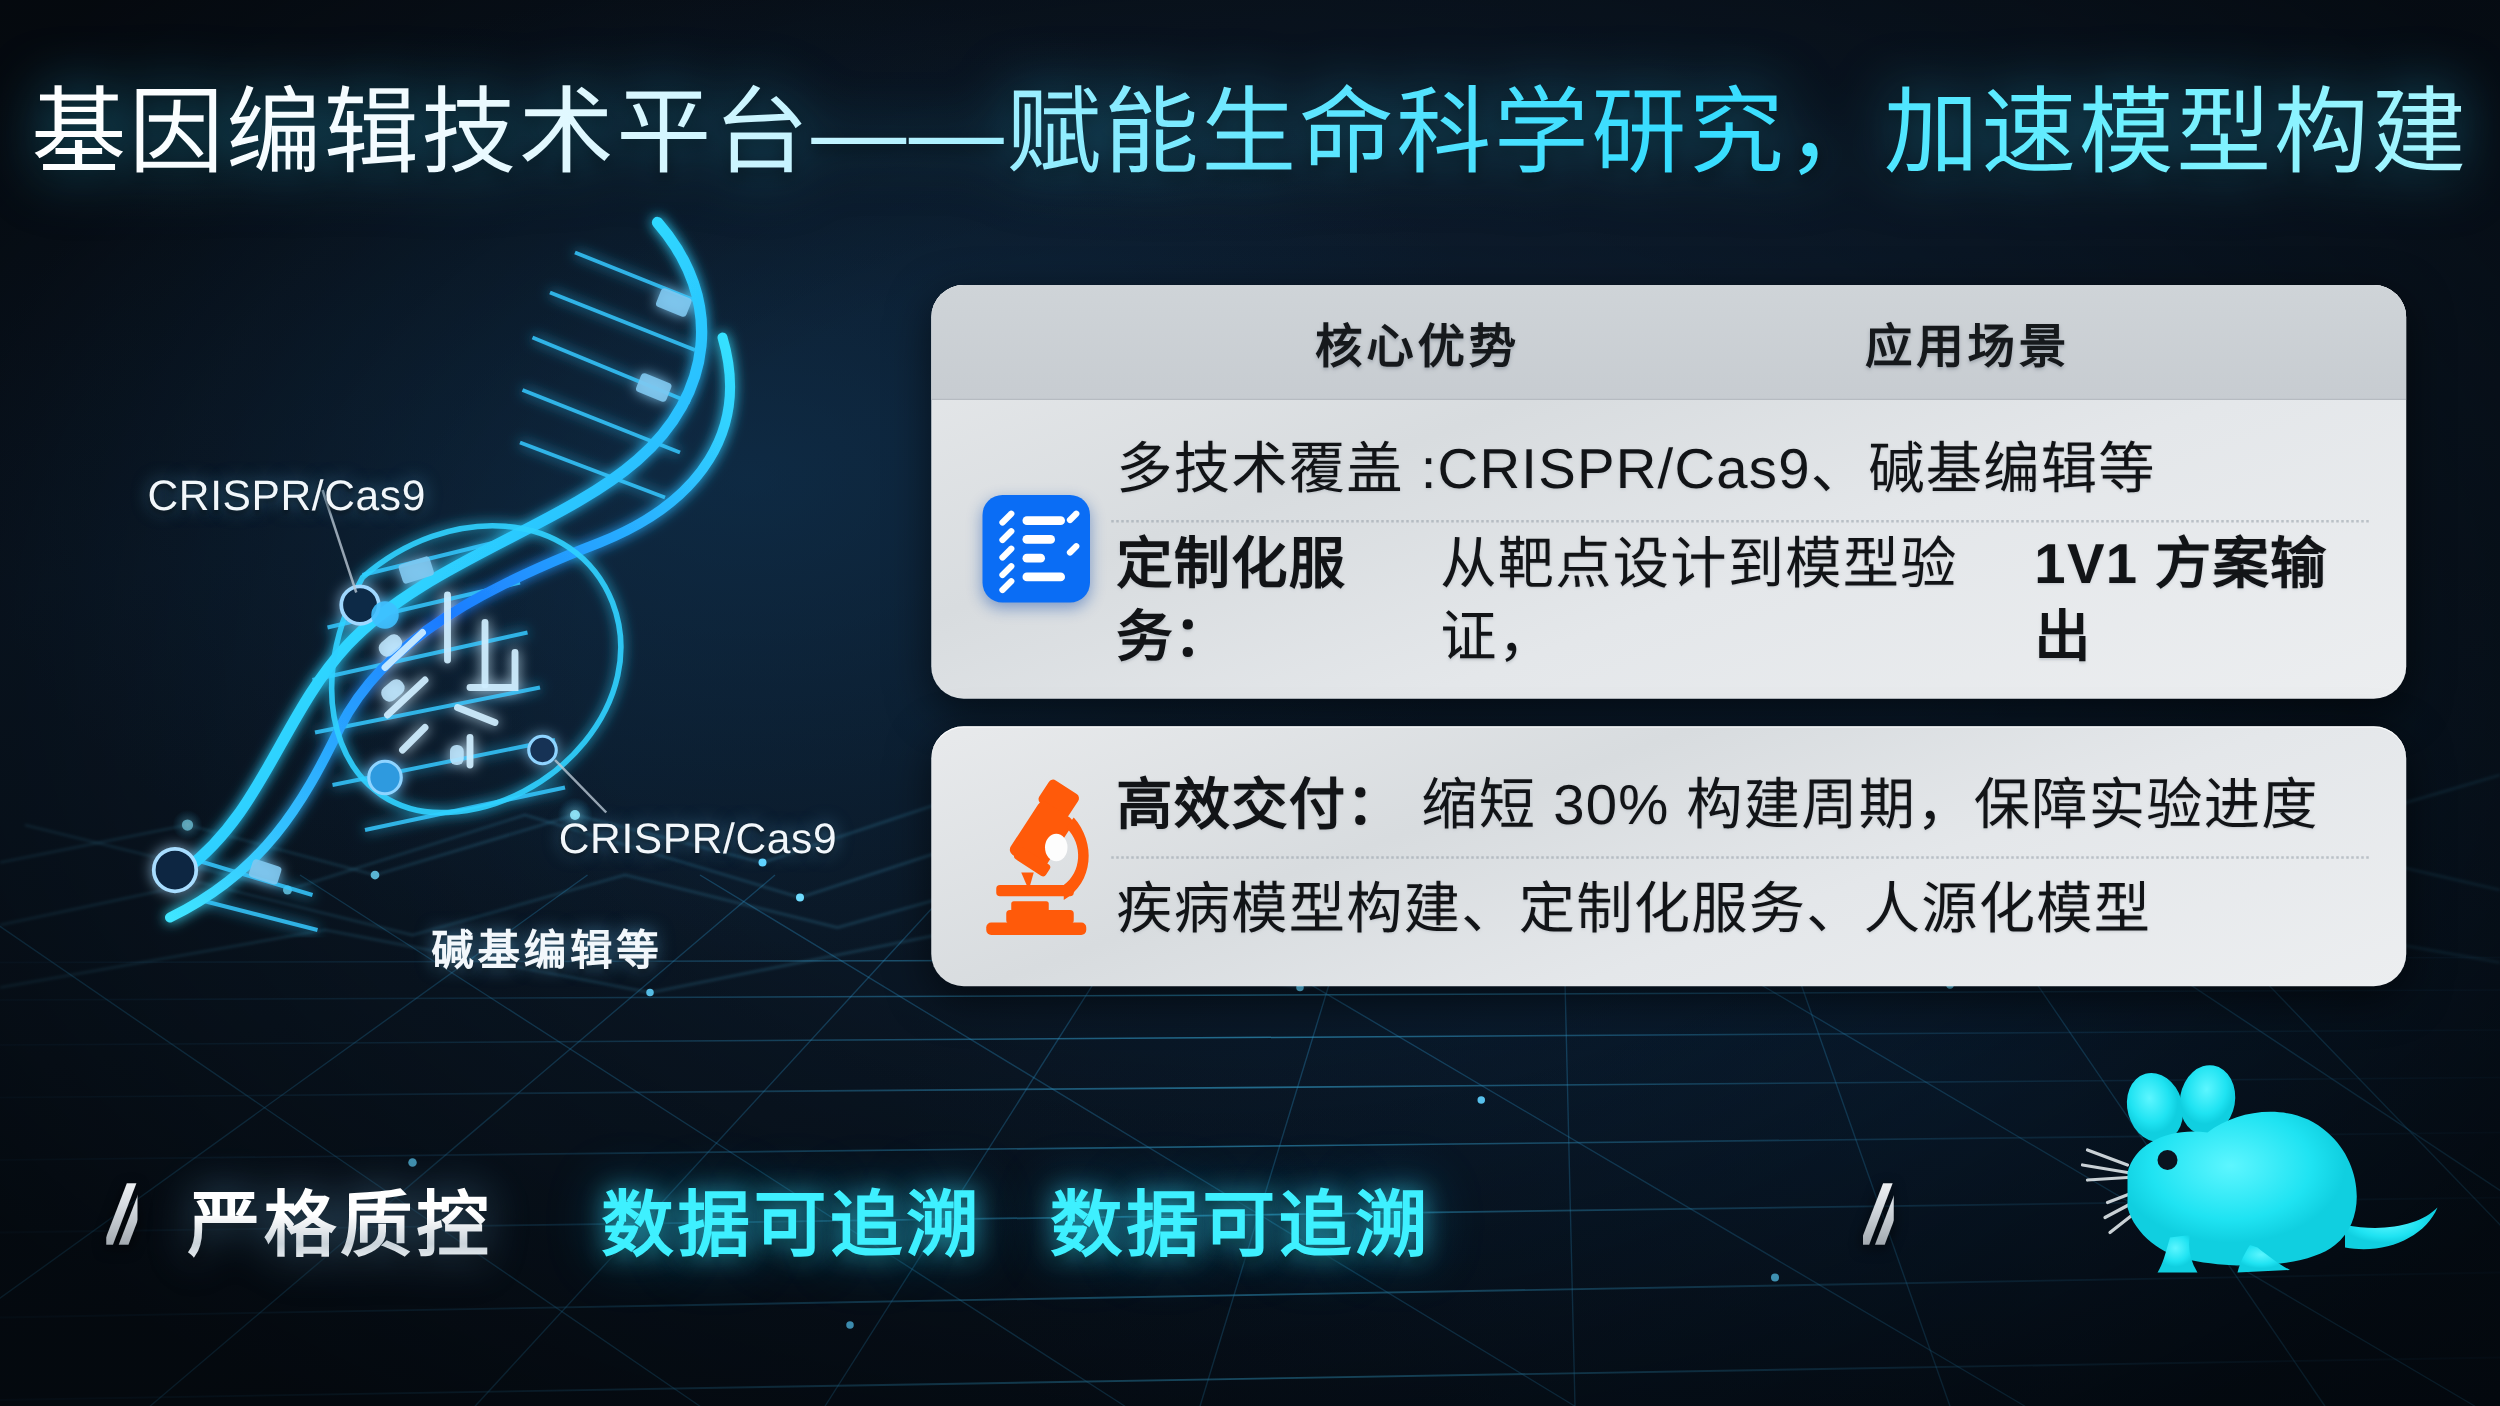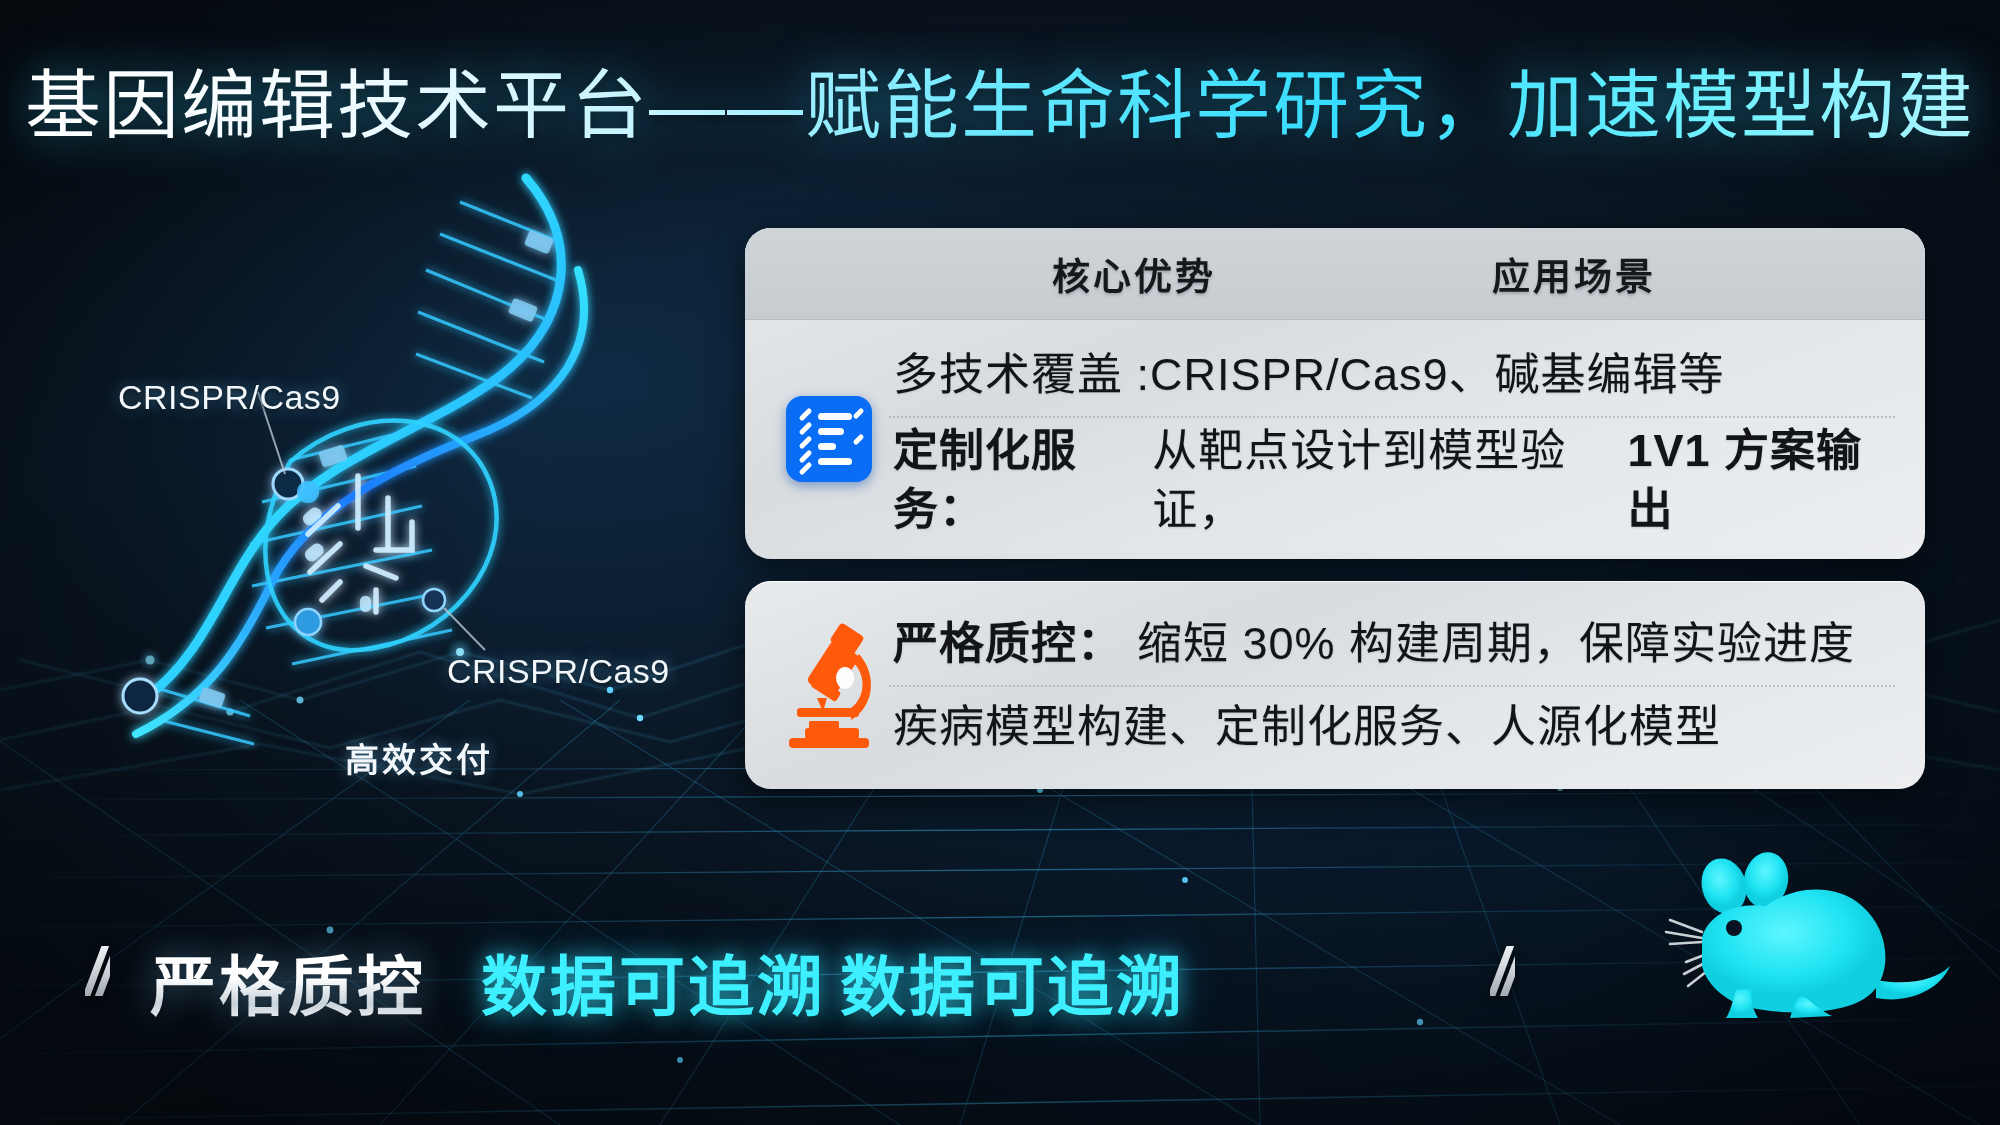--- a/index.html
+++ b/index.html
@@ -91,21 +91,21 @@
   .slashes{
     position:absolute; font-size:66px; font-weight:bold; font-style:italic; letter-spacing:-6px;
     background:linear-gradient(180deg,#ffffff 0%,#d8dde2 40%,#8d959c 100%);
     -webkit-background-clip:text; background-clip:text; color:transparent;
     filter:drop-shadow(0 3px 5px rgba(0,0,0,.75));
   }
   .sl-left{ left:85px; top:28px; }
   .sl-right{ left:1490px; top:28px; }
 
   .kw{
-    position:absolute; font-size:66px; font-weight:bold; letter-spacing:3px; white-space:nowrap;
+    position:absolute; font-size:58px; font-weight:bold; letter-spacing:3px; white-space:nowrap;
   }
   .kw.white{
     background:linear-gradient(180deg,#ffffff 0%,#ffffff 46%,#c9d3da 74%,#ffffff 100%);
     -webkit-background-clip:text; background-clip:text; color:transparent;
     filter:drop-shadow(0 0 16px rgba(120,200,255,.45)) drop-shadow(0 4px 6px rgba(0,0,0,.8));
   }
   .kw.cyan{
     color:#3ef0ff;
     text-shadow:0 0 20px rgba(60,230,255,.65), 0 0 46px rgba(30,190,255,.4), 0 4px 6px rgba(0,0,0,.85);
   }
@@ -290,21 +290,21 @@
     </g>
 
     <g stroke="#b9c7d3" stroke-opacity=".8" stroke-width="2">
       <line x1="218" y1="262" x2="245" y2="344"></line>
       <line x1="404" y1="478" x2="445" y2="520"></line>
     </g>
   </svg>
 
   <div class="lbl lbl-a">CRISPR/Cas9</div>
   <div class="lbl lbl-b">CRISPR/Cas9</div>
-  <div class="lbl lbl-c">高效交付</div>
+  <div class="lbl lbl-c">碱基编辑等</div>
 
   <div class="cards">
 
     <div class="card">
       <div class="card-head">
         <div class="head-cell one">核心优势</div>
         <div class="head-cell two">应用场景</div>
       </div>
       <div class="card-body">
         <div class="icon-col">
@@ -356,21 +356,21 @@
                 <rect x="30" y="99" width="30" height="9" rx="2"></rect>
                 <rect x="26" y="106" width="54" height="11" rx="3"></rect>
                 <rect x="10" y="116" width="80" height="10" rx="4"></rect>
                 <ellipse cx="66" cy="56" rx="9" ry="11" fill="#fdfdfd"></ellipse>
               </g>
             </svg>
           </div>
         </div>
         <div class="rows">
           <div class="row">
-            <span class="row-text b">严格质控：</span>
+            <span class="row-text b">高效交付：</span>
             <span class="row-text" style="padding-left:14px;">缩短 30% 构建周期，保障实验进度</span>
           </div>
           <div class="row">
             <span class="row-text">疾病模型构建、定制化服务、人源化模型</span>
           </div>
         </div>
       </div>
     </div>
 
   </div>

